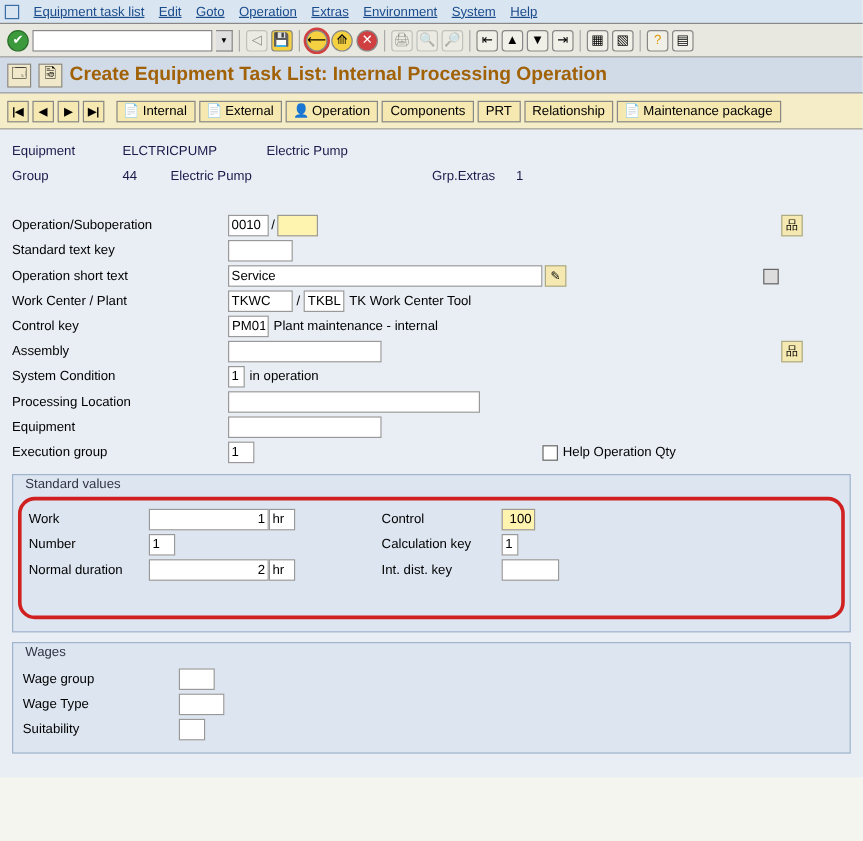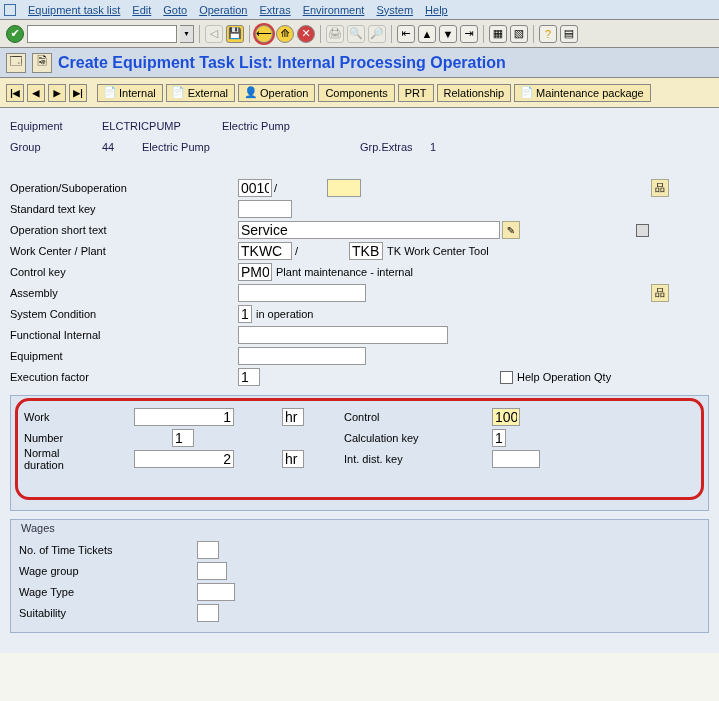--- a/index.html
+++ b/index.html
@@ -66,21 +66,21 @@
     border-bottom:1px solid #888;
     padding:4px 6px;
     display:flex;align-items:center;gap:6px;
     height:30px;
   }
   .titlebar .tbtn{
     width:20px;height:20px;border:1px solid #888;background:#f0e8c8;
     display:flex;align-items:center;justify-content:center;font-size:12px;
   }
   .titlebar h1{
-    margin:0;font-size:16px;font-weight:bold;color:#1d4ed8;
+    margin:0;font-size:16px;font-weight:bold;color:#a16207;
   }
   
   .apptoolbar{
     background:#f5edc8;
     border-bottom:1px solid #888;
     padding:4px 6px;
     display:flex;align-items:center;gap:3px;
     height:30px;
   }
   .navbtn{
@@ -95,23 +95,22 @@
   
   .content{
     background:#e9eef5;
     padding:8px 10px 20px 10px;
   }
   .row{display:flex;align-items:center;height:20px;margin-bottom:1px;}
   .lbl{width:180px;}
   .lbl2{width:92px;}
   .lbl3{width:100px;}
   input.fld, .fld{
-    height:18px;border:1px solid #999;background:#fff;font-size:14px;padding:0 2px;
+    height:18px;border:1px solid #999;background:#fff;font-size:11px;padding:0 2px;
     font-family:inherit;
-    margin-left:48px;
   }
   .fld.hl{background:#fff3b0;}
   .iconbtn{
     width:18px;height:18px;border:1px solid #aa8;background:#f5e8b0;
     display:inline-flex;align-items:center;justify-content:center;font-size:10px;
   }
   .gap{height:10px;}
   .chk{width:13px;height:13px;border:1px solid #666;background:#fff;display:inline-block;margin-right:4px;vertical-align:middle;}
   .chk.grey{background:#ddd;}
   
@@ -119,21 +118,21 @@
     border:1px solid #9fb4cc;
     background:#dce5f0;
     margin-top:8px;
     padding:4px 8px 8px 8px;
     position:relative;
   }
   .group .gtitle{
     color:#334;font-size:11px;position:relative;top:-2px;background:#dce5f0;
     padding:0 2px;margin-bottom:4px;
   }
-  .group .cols{display:flex;gap:40px;}
+  .group .cols{display:flex;gap:14px;}
   .group .col{flex:0 0 auto;}
   .redbox{
     border:3px solid #d02020;border-radius:14px;
     padding:6px 10px 6px 6px; margin:-2px -4px 2px -4px;
   }
   .static{color:#1a1a4a;}
 </style>
 </head>
 <body>
 
@@ -270,36 +269,37 @@
     <input class="fld" style="width: 128px;" value="">
     <span style="flex:1"></span>
     <span class="iconbtn" style="margin-right:40px">品</span>
   </div>
   <div class="row">
     <span class="lbl">System Condition</span>
     <input class="fld" style="width: 14px;" value="1">
     <span style="padding-left:4px">in operation</span>
   </div>
   <div class="row">
-    <span class="lbl">Functional Internal</span>
+    <span class="lbl">Processing Location</span>
     <input class="fld" style="width: 210px;" value="">
   </div>
   <div class="row">
     <span class="lbl">Equipment</span>
     <input class="fld" style="width: 128px;" value="">
   </div>
   <div class="row">
-    <span class="lbl">Execution factor</span>
+    <span class="lbl">Execution group</span>
     <input class="fld" style="width: 22px;" value="1">
     <span style="width:240px"></span>
     <span class="chk"></span>
     <span>Help Operation Qty</span>
   </div>
 
   <div class="group">
+    <div class="gtitle">Standard values</div>
     <div class="redbox">
       <div class="cols">
         <div class="col" style="width:280px">
           <div class="row">
             <span class="lbl3">Work</span>
             <input class="fld" style="width: 100px; text-align: right;" value="1">
             <input class="fld" style="width: 22px;" value="hr">
           </div>
           <div class="row">
             <span class="lbl3">Number</span>
@@ -326,24 +326,20 @@
             <input class="fld" style="width: 48px;" value="">
           </div>
         </div>
       </div>
     </div>
   </div>
 
   <div class="group">
     <div class="gtitle">Wages</div>
     <div class="row">
-      <span style="width:130px">No. of Time Tickets</span>
-      <input class="fld" style="width: 22px;" value="">
-    </div>
-    <div class="row">
       <span style="width:130px">Wage group</span>
       <input class="fld" style="width: 30px;" value="">
     </div>
     <div class="row">
       <span style="width:130px">Wage Type</span>
       <input class="fld" style="width: 38px;" value="">
     </div>
     <div class="row">
       <span style="width:130px">Suitability</span>
       <input class="fld" style="width: 22px;" value="">

